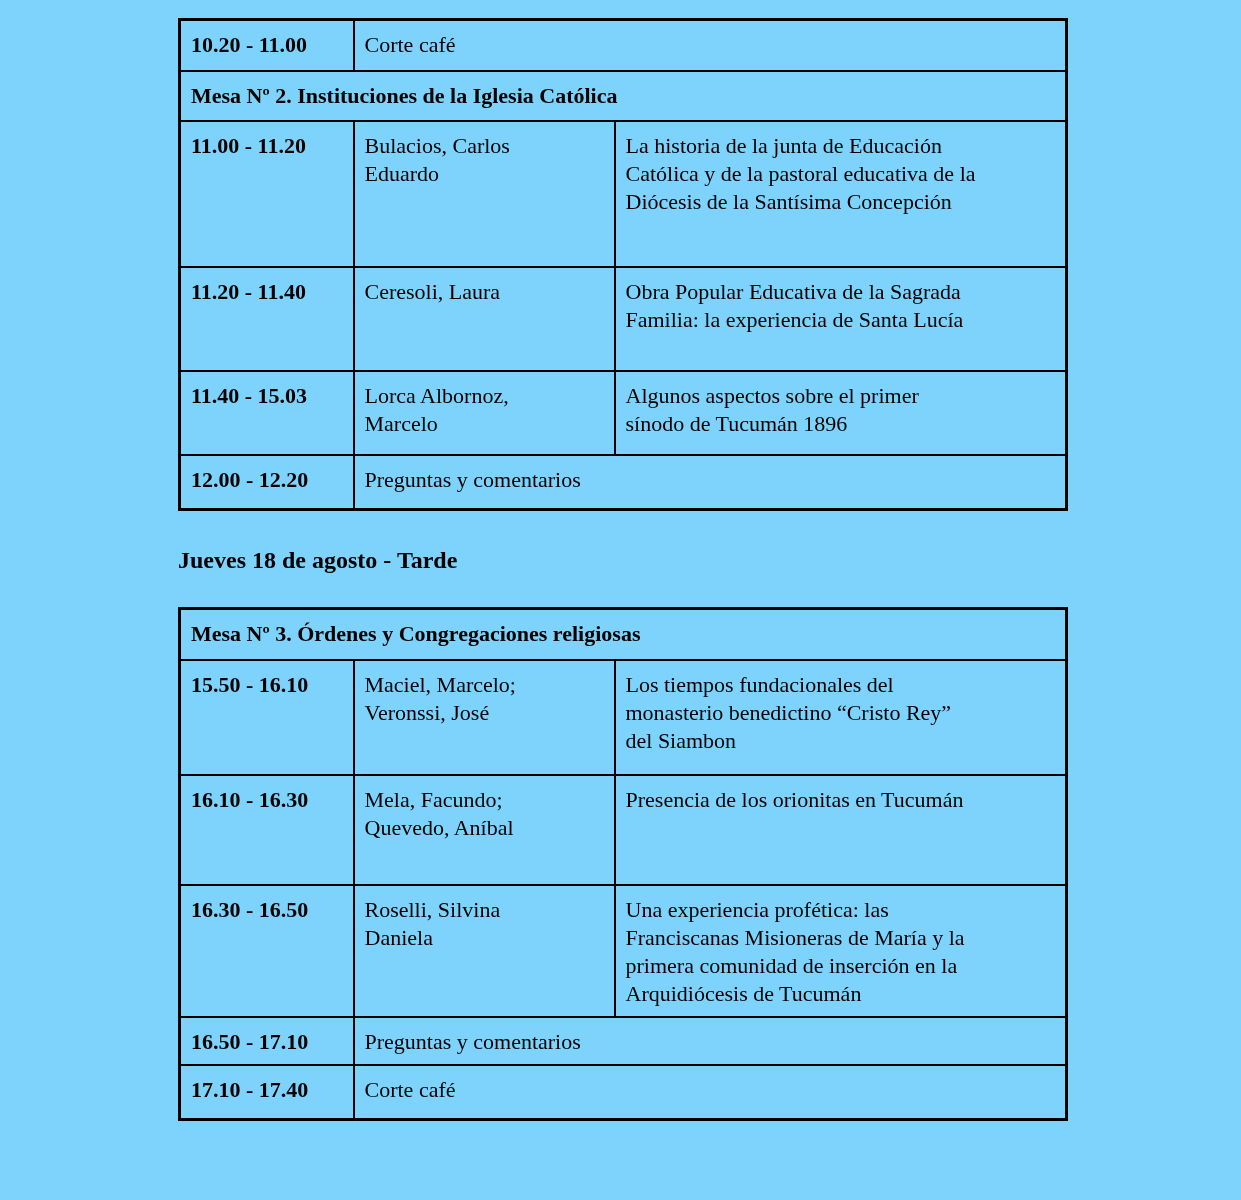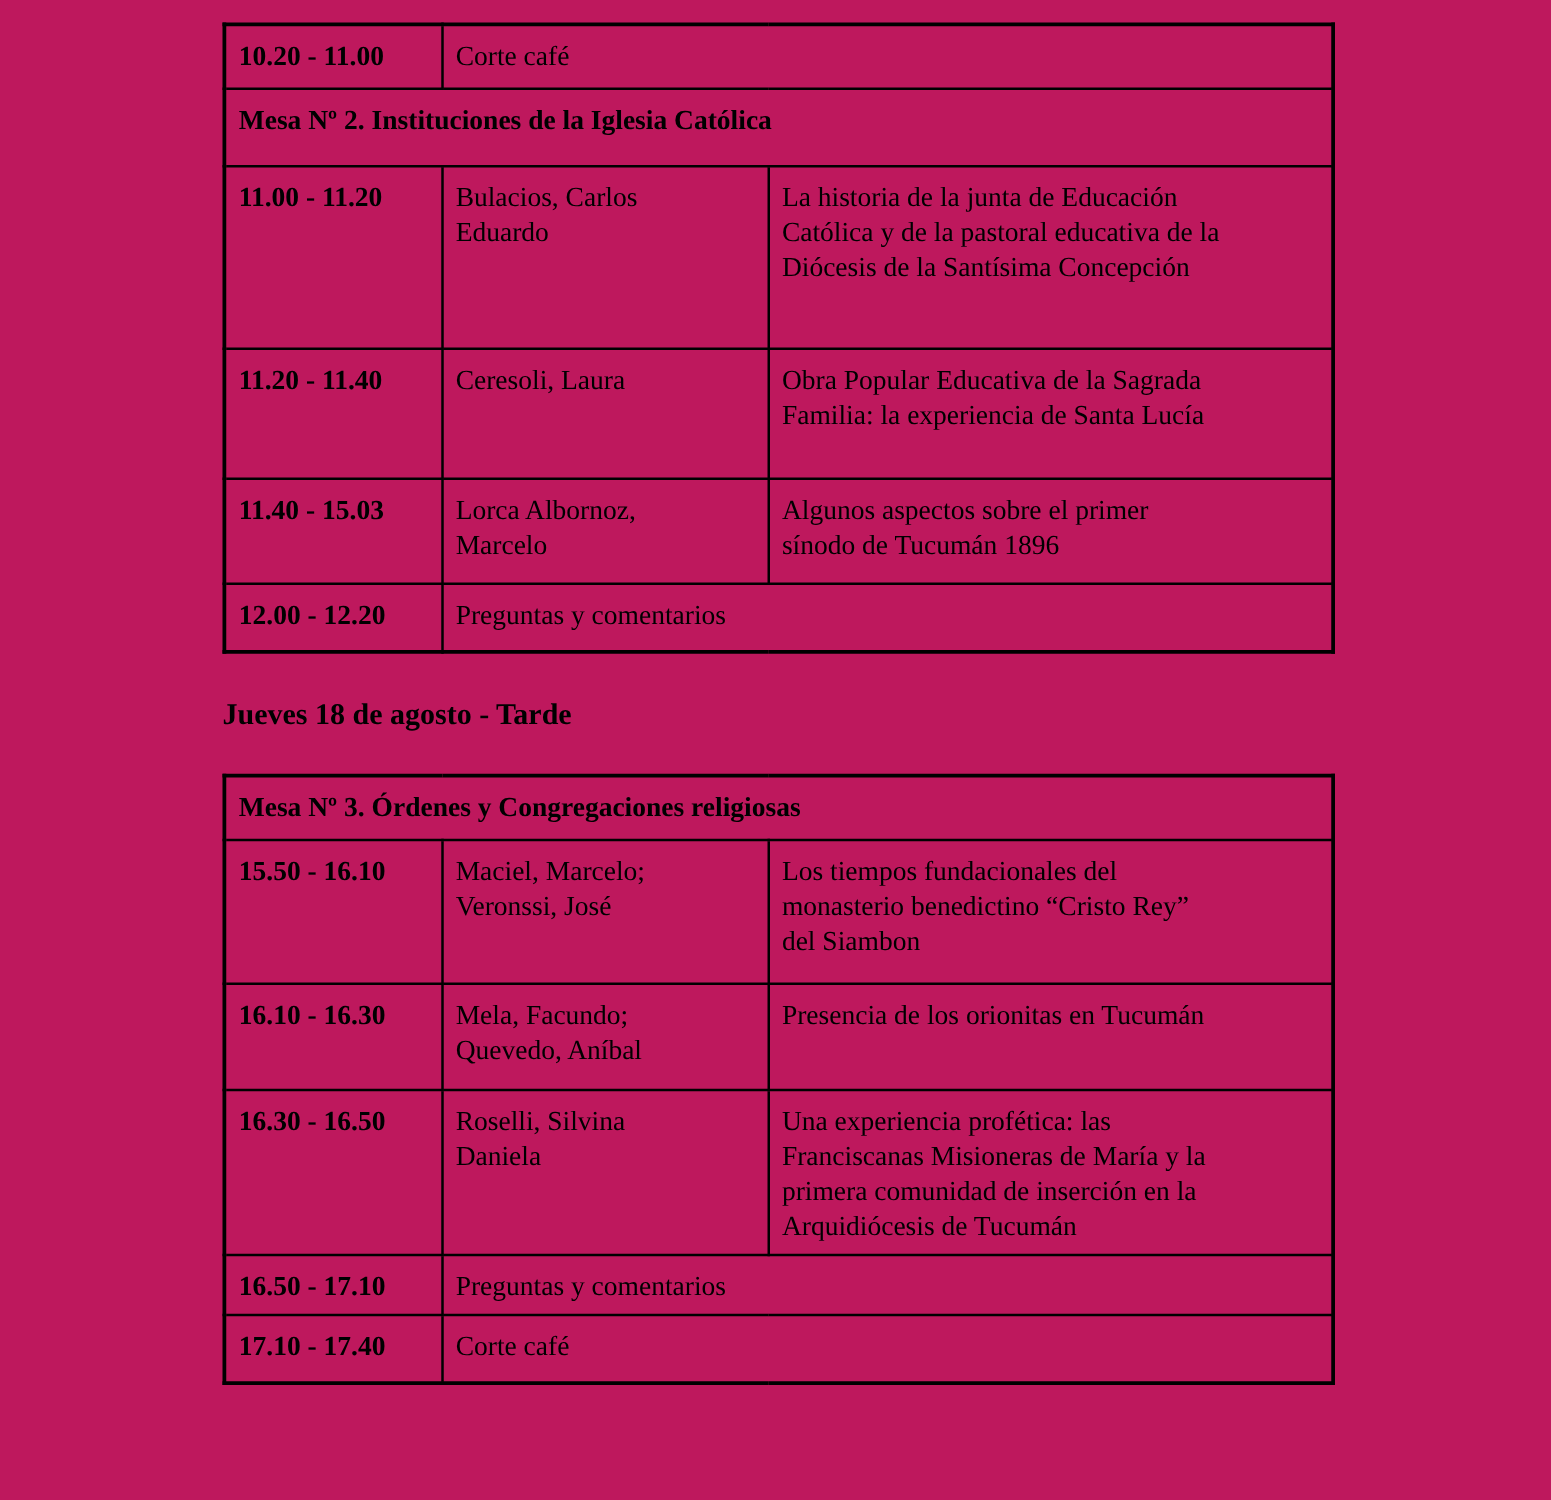--- a/index.html
+++ b/index.html
@@ -4,21 +4,21 @@
 <style>
   html, body {
     margin: 0;
     padding: 0;
     background: #ffffff;
   }
   .page {
     position: relative;
     width: 1241px;
     height: 1200px;
-    background: #be185d;
+    background: #7dd3fc;
     overflow: hidden;
     font-family: "Liberation Serif", serif;
     color: #000000;
   }
   .content {
     padding: 18px 0 0 178px;
     width: 887px;
   }
   table.schedule {
     border-collapse: collapse;
@@ -69,21 +69,21 @@
       <colgroup>
           <col class="col-time">
           <col class="col-author">
           <col class="col-title">
         </colgroup>
       <tbody>
         <tr style="height:51px">
           <td class="time-cell">10.20 - 11.00</td>
           <td colspan="2">Corte café</td>
         </tr>
-        <tr style="height:62px">
+        <tr style="height:50px">
           <td colspan="3" class="mesa-cell">Mesa Nº 2. Instituciones de la Iglesia Católica</td>
         </tr>
         <tr style="height:146px">
           <td class="time-cell">11.00 - 11.20</td>
           <td class="author-cell">Bulacios, Carlos
 Eduardo</td>
           <td class="title-cell">La historia de la junta de Educación
 Católica y de la pastoral educativa de la
 Diócesis de la Santísima Concepción</td>
         </tr>
@@ -120,21 +120,21 @@
           <td colspan="3" class="mesa-cell">Mesa Nº 3. Órdenes y Congregaciones religiosas</td>
         </tr>
         <tr style="height:115px">
           <td class="time-cell">15.50 - 16.10</td>
           <td class="author-cell">Maciel, Marcelo;
 Veronssi, José</td>
           <td class="title-cell">Los tiempos fundacionales del
 monasterio benedictino “Cristo Rey”
 del Siambon</td>
         </tr>
-        <tr style="height:85px">
+        <tr style="height:110px">
           <td class="time-cell">16.10 - 16.30</td>
           <td class="author-cell">Mela, Facundo;
 Quevedo, Aníbal</td>
           <td class="title-cell">Presencia de los orionitas en Tucumán</td>
         </tr>
         <tr style="height:121px">
           <td class="time-cell">16.30 - 16.50</td>
           <td class="author-cell">Roselli, Silvina
 Daniela</td>
           <td class="title-cell">Una experiencia profética: las

